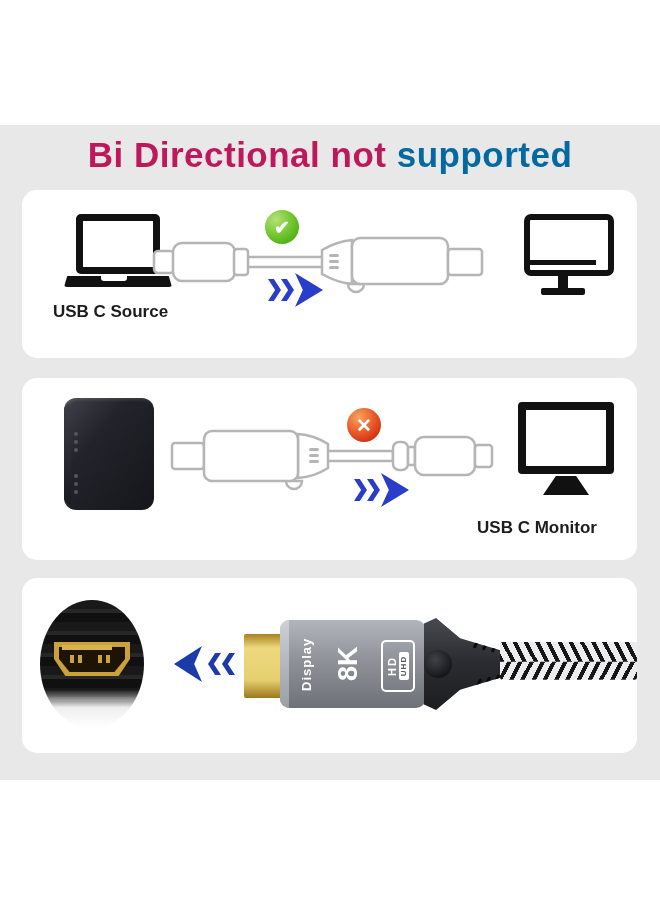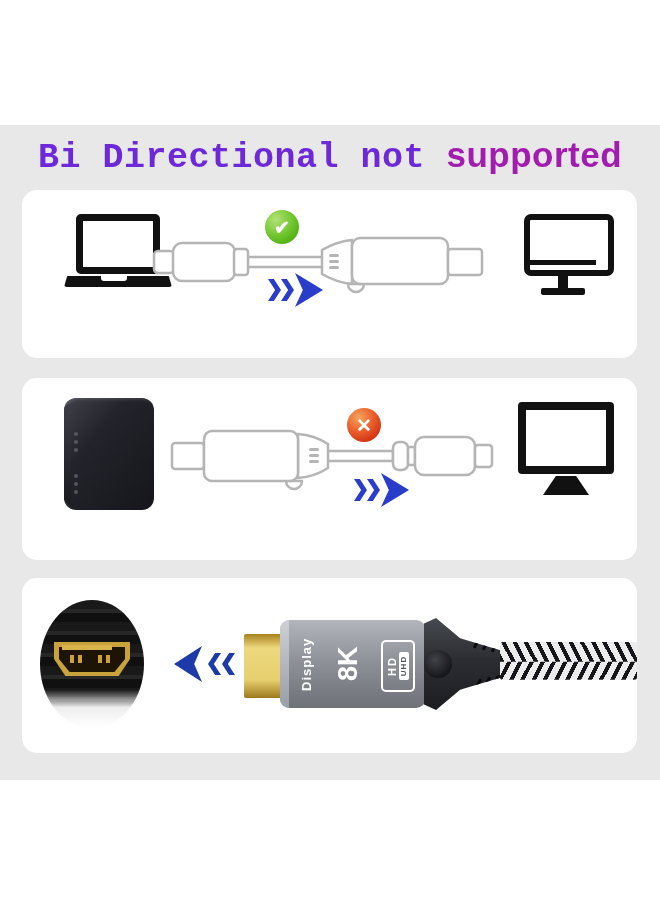--- a/index.html
+++ b/index.html
@@ -9,22 +9,22 @@
     position:relative;overflow:hidden;
   }
   .abs{position:absolute;}
 
   
   .band{left:0;top:125px;width:660px;height:655px;background:#e9e8e8;}
 
   
   .title{left:0;top:10px;width:660px;text-align:center;
     font-size:35px;font-weight:bold;letter-spacing:.5px;}
-  .title .t1{color:#6d28d9;font-family:Liberation Mono, monospace;}
-  .title .t2{color:#a21caf;}
+  .title .t1{color:#be185d;}
+  .title .t2{color:#0369a1;}
 
   
   .panel{left:22px;width:615px;background:#ffffff;border-radius:15px;}
   .panel1{top:65px;height:168px;}
   .panel2{top:253px;height:182px;}
   .panel3{top:453px;height:175px;}
 
   .devlabel{font-size:17px;font-weight:bold;color:#1c1c1c;text-align:center;}
 
   
@@ -126,20 +126,21 @@
     <span class="t1">Bi Directional not </span><span class="t2">supported</span>
   </div>
 
   <div class="abs panel panel1">
 
     <div class="abs laptop">
       <div class="abs screen"></div>
       <div class="abs base"></div>
       <div class="abs notch"></div>
     </div>
+    <div class="abs devlabel" style="left:6px;top:112px;width:165px;">USB C Source</div>
 
     <svg class="abs" style="left:128px;top:34px;" width="340" height="76" viewBox="0 0 340 76">
       <rect class="ln" x="97" y="33" width="78" height="10" rx="2"></rect>
       <rect class="ln" x="4" y="27" width="20" height="22" rx="4"></rect>
       <rect class="ln" x="23" y="19" width="62" height="38" rx="9"></rect>
       <rect class="ln" x="84" y="25" width="14" height="26" rx="3"></rect>
       <path class="ln" d="M172,26 Q188,17 202,16 L202,60 Q188,59 172,50 Z"></path>
       <path class="ln" d="M198,60 a8 8 0 0 0 16 0 Z"></path>
       <rect class="ln" x="202" y="14" width="96" height="46" rx="8"></rect>
       <rect class="ln" x="298" y="25" width="34" height="26" rx="3"></rect>
@@ -196,20 +197,21 @@
     </div>
 
     <div class="abs chev-r" style="left:332px;top:101px;"></div>
     <div class="abs chev-r" style="left:345px;top:101px;"></div>
     <div class="abs arrow-r" style="left:359px;top:95px;"></div>
 
     <div class="abs monitor2">
       <div class="abs frame"></div>
       <div class="abs stand"></div>
     </div>
+    <div class="abs devlabel" style="left:425px;top:140px;width:180px;">USB C Monitor</div>
   </div>
 
   <div class="abs panel panel3">
 
     <div class="abs portphoto">
       <div class="abs hdmi-port">
         <div class="abs cavity"></div>
         <div class="abs tongue"></div>
         <div class="abs pin" style="left:16px;"></div>
         <div class="abs pin" style="left:24px;"></div>

